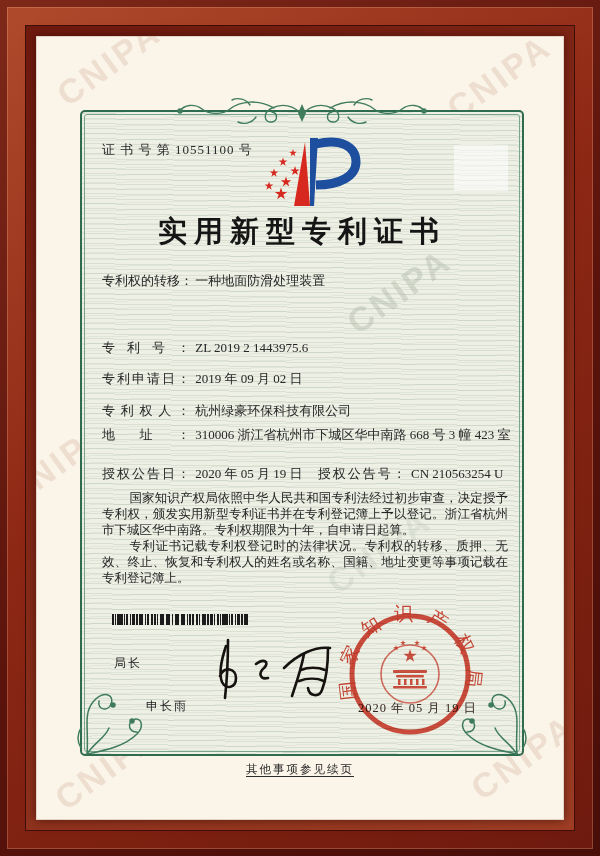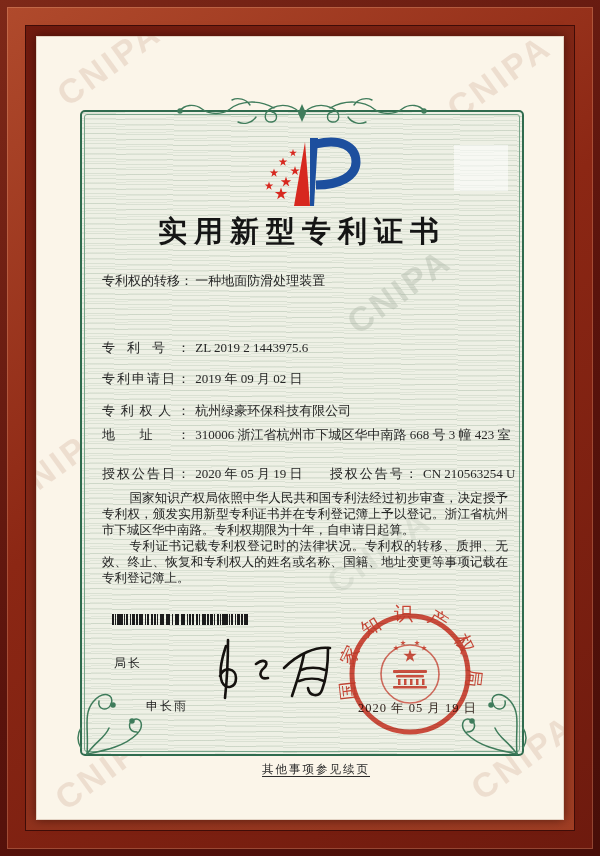--- a/index.html
+++ b/index.html
@@ -32,39 +32,39 @@
   .orn-corner.right{right:-7px;transform:scaleX(-1);}
   .whitebox{position:absolute;left:372px;top:33px;width:54px;height:46px;background:rgba(255,255,255,.55);}
   
   .cert-no{position:absolute;left:20px;top:29px;font-size:13px;color:#2a2a2a;letter-spacing:1px;}
   .logo{position:absolute;left:168px;top:24px;}
   .title{position:absolute;left:0;top:100px;width:100%;text-align:center;
          font-size:29px;font-weight:bold;letter-spacing:7px;color:#151515;}
   .frow{position:absolute;left:20px;font-size:13px;color:#262626;white-space:nowrap;}
   .frow .lab{display:inline-block;width:88px;text-align:justify;text-align-last:justify;}
   .frow .val{margin-left:2px;}
-  .frow .lab2{display:inline-block;width:88px;text-align:justify;text-align-last:justify;margin-left:24px;}
+  .frow .lab2{display:inline-block;width:88px;text-align:justify;text-align-last:justify;margin-left:12px;}
   .paras{position:absolute;left:20px;top:378px;width:406px;}
   .paras p{margin:0;font-size:12.5px;line-height:16px;text-align:justify;
            text-indent:2.2em;color:#242424;}
   .barcode{position:absolute;left:30px;top:502px;width:138px;height:11px;
            background-image:
              repeating-linear-gradient(90deg,#1c1c1c 0 1px,transparent 1px 3px),
              repeating-linear-gradient(90deg,#1c1c1c 0 2px,transparent 2px 7px),
              repeating-linear-gradient(90deg,#1c1c1c 0 1px,transparent 1px 5px);}
   .signer{position:absolute;left:32px;font-size:12px;color:#222;
           font-family:"Liberation Sans","DejaVu Sans",sans-serif;letter-spacing:2px;}
   .signature{position:absolute;left:122px;top:518px;}
   .seal{position:absolute;left:253px;top:487px;mix-blend-mode:multiply;opacity:.93;}
   .seal-date{position:absolute;left:268px;top:588px;width:135px;text-align:center;
              font-size:12.5px;color:#33261f;letter-spacing:1px;}
   .page-info{position:absolute;left:0;top:620px;width:100%;text-align:center;
              font-size:11px;color:#333;letter-spacing:2px;}
   .footer-note{position:absolute;left:0;top:726px;width:100%;text-align:center;
-               font-size:11.5px;color:#2c2c2c;letter-spacing:2px;padding-left:16px;}
+               font-size:11.5px;color:#2c2c2c;letter-spacing:2px;}
   .footer-note span{text-decoration:underline;text-underline-offset:3px;}
 </style>
 </head>
 <body>
 
 <div class="stage">
   <div class="frame-a"></div>
   <div class="frame-b"></div>
   <div class="frame-c"></div>
 
@@ -117,20 +117,21 @@
         <g stroke="#3f7c5b" fill="none" stroke-width="1.5" stroke-linecap="round">
           <path d="M12,96 C14,72 8,56 18,44 C28,32 40,36 36,46 C33,54 22,52 24,43"></path>
           <path d="M12,96 C32,92 50,88 62,76 C70,68 66,58 58,62 C52,66 54,74 62,74"></path>
           <path d="M12,96 C20,84 30,80 34,70"></path>
           <path d="M6,70 C2,76 2,84 6,90"></path>
           <circle cx="38" cy="47" r="2" fill="#3f7c5b"></circle>
           <circle cx="57" cy="63" r="2" fill="#3f7c5b"></circle>
         </g>
       </svg>
 
+      <div class="cert-no">证 书 号 第 10551100 号</div>
 
       <svg class="logo" width="130" height="74" viewBox="0 0 130 74">
         <defs>
           <path id="star" d="M0,-1 L0.2245,-0.309 L0.951,-0.309 L0.3633,0.1181 L0.5878,0.809 L0,0.382 L-0.5878,0.809 L-0.3633,0.1181 L-0.951,-0.309 L-0.2245,-0.309 Z"></path>
         </defs>
         <g fill="#d7281f">
           <use href="#star" transform="translate(43,17) scale(4)"></use>
           <use href="#star" transform="translate(33,26) scale(4.5)"></use>
           <use href="#star" transform="translate(45,35) scale(5)"></use>
           <use href="#star" transform="translate(24,37) scale(4.5)"></use>

